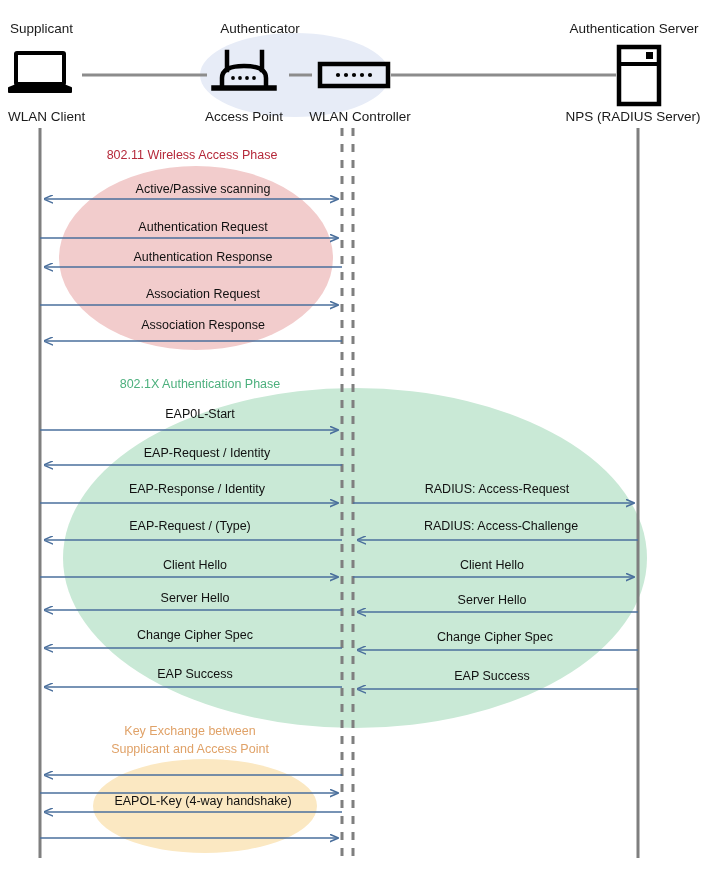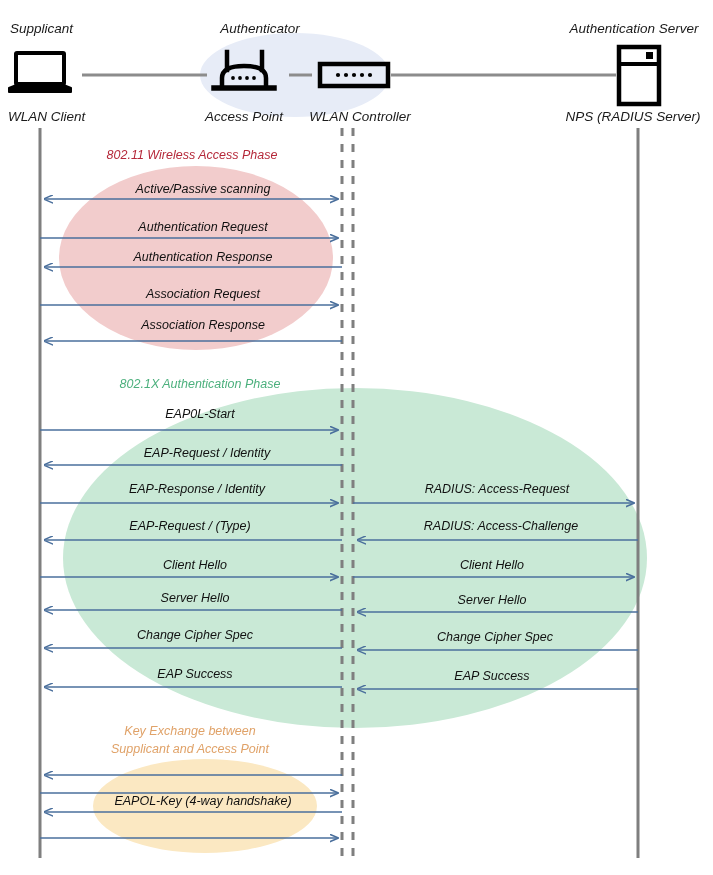--- a/index.html
+++ b/index.html
@@ -12,21 +12,20 @@
     height: 875px;
     font-family: "Liberation Sans", sans-serif;
     position: relative;
     overflow: hidden;
   }
   #diagram-root {
     position: absolute;
     top: 0; left: 0;
     width: 660px;
     height: 875px;
-    font-style: italic;
   }
   svg { display: block; }
   .actor-title {
     font-family: "Liberation Sans", sans-serif;
     font-size: 13.5px;
     fill: #1a1a1a;
   }
   .actor-sub {
     font-family: "Liberation Sans", sans-serif;
     font-size: 13.5px;

